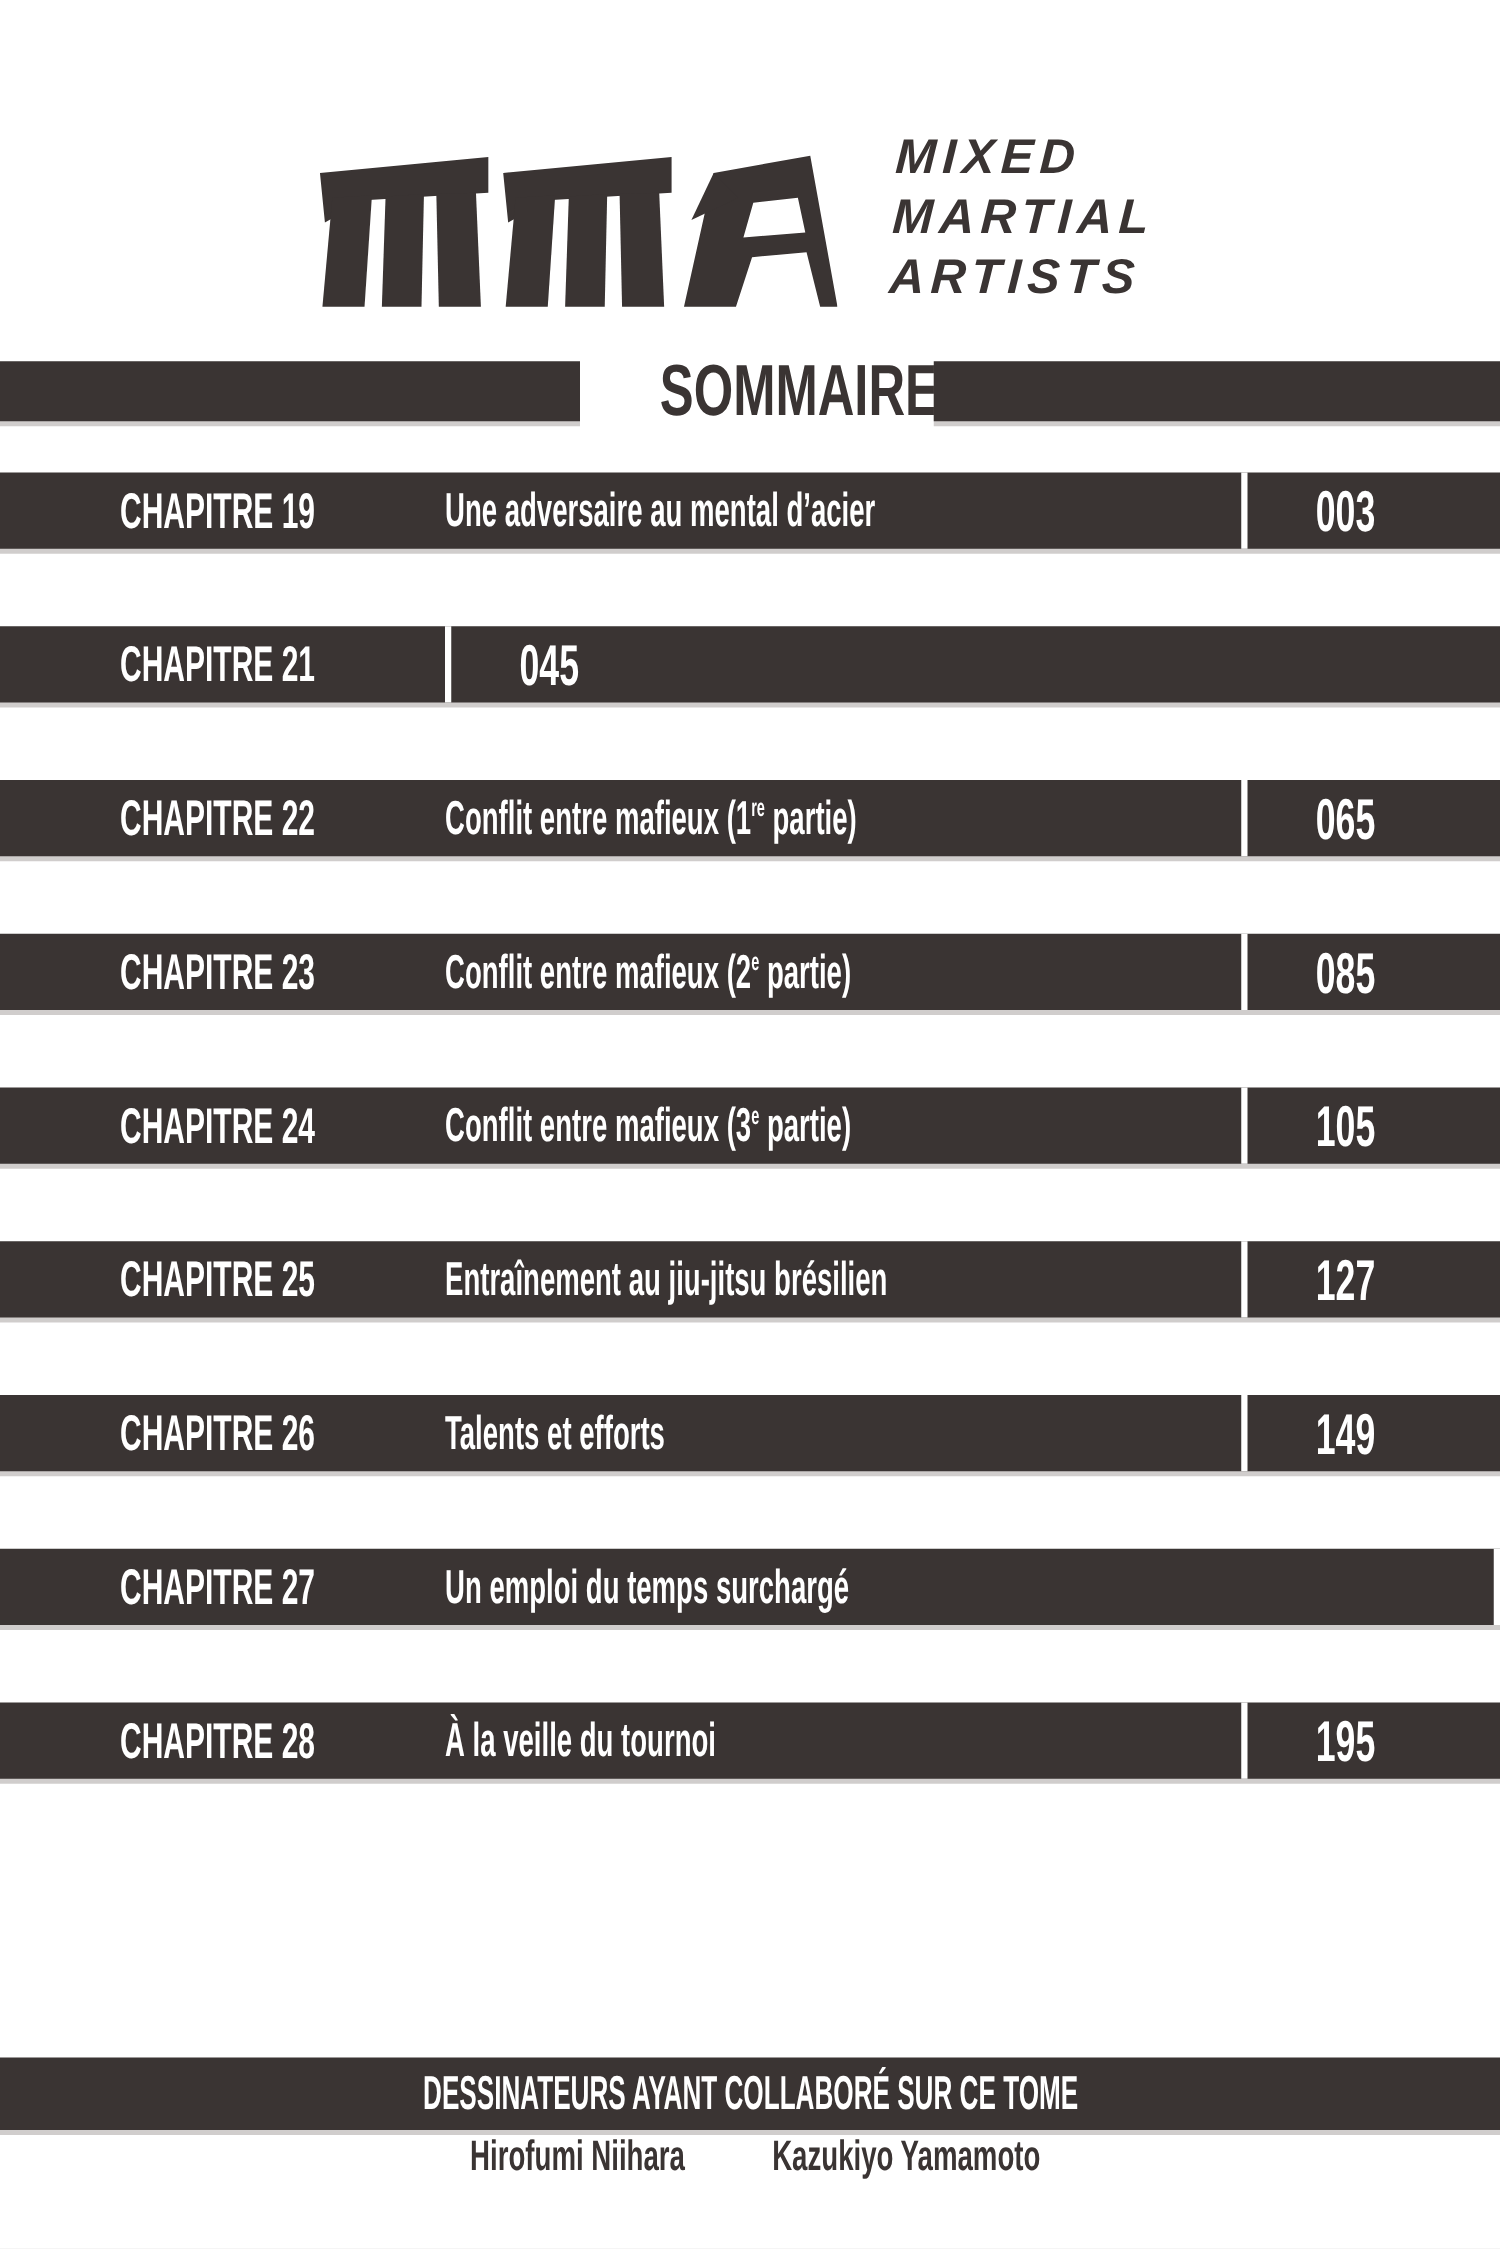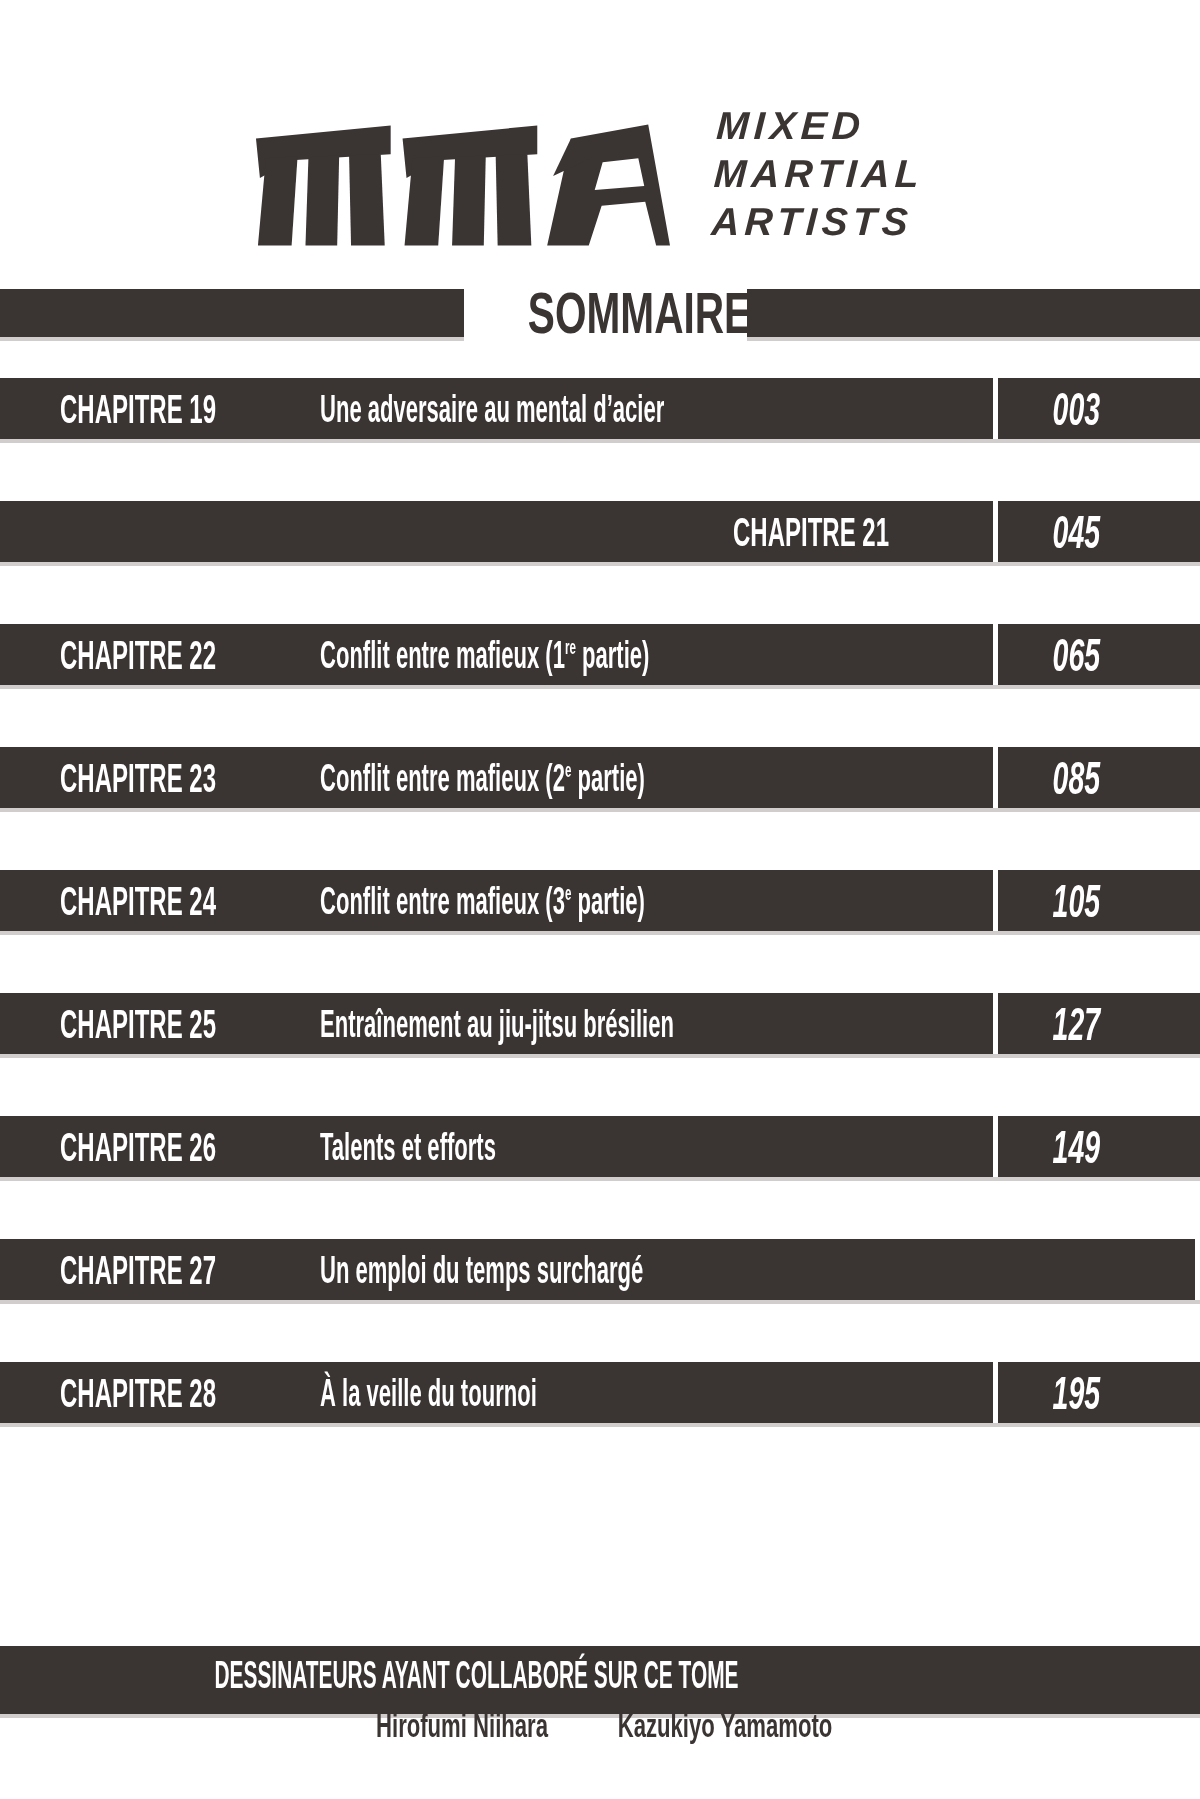--- a/index.html
+++ b/index.html
@@ -44,48 +44,47 @@
     transform:scaleX(.70);transform-origin:center;
     white-space:nowrap;letter-spacing:0px;
   }
   
   .toc{position:absolute;top:378px;left:0;right:0;}
   .row{
     height:61px;margin-bottom:62px;
     background:var(--bar);
     box-shadow:0 4px 0 rgba(150,145,143,.45);
     display:flex;align-items:center;
-    padding-left:60px;
+    padding-left:96px;
     color:var(--onbar);
-    justify-content:flex-end;
   }
   .chap{flex:0 0 227px;overflow:visible;white-space:nowrap;}
   .chap-text{
     display:inline-block;font-weight:bold;font-size:40px;line-height:1;
     transform:scaleX(.60);transform-origin:left center;white-space:nowrap;
   }
   .title{flex:1 1 auto;overflow:visible;white-space:nowrap;}
   .title-text{
     display:inline-block;font-weight:bold;font-size:38px;line-height:1;
     transform:scaleX(.58);transform-origin:left center;white-space:nowrap;
   }
   .title-text sup{font-size:20px;vertical-align:14px;letter-spacing:0;}
   .divider{flex:0 0 5px;align-self:stretch;background:#ffffff;}
-  .pagecell{flex:0 0 202px;text-align:center;padding-right:46px;box-sizing:content-box;font-style:italic;}
+  .pagecell{flex:0 0 202px;text-align:center;padding-right:46px;box-sizing:content-box;}
   .pagecell{flex-basis:156px;} 
   .page-text{
     display:inline-block;font-weight:bold;font-size:46px;line-height:1;
     transform:scaleX(.62);transform-origin:center;white-space:nowrap;
   }
   
   .footer-bar{
-    position:absolute;left:0;right:0;top:1646px;height:68px;
+    position:absolute;left:0;right:0;top:1646px;height:58px;
     background:var(--bar);
     box-shadow:0 4px 0 rgba(150,145,143,.45);
-    line-height:58px;color:var(--onbar);
+    text-align:center;line-height:58px;color:var(--onbar);
   }
   .footer-banner-text{
     display:inline-block;font-weight:bold;font-size:38px;
     transform:scaleX(.55);transform-origin:center;white-space:nowrap;
   }
   .artist{
     position:absolute;top:1708px;
     font-weight:bold;font-size:34px;line-height:1;color:var(--ink);
     white-space:nowrap;
     transform:translateX(-50%) scaleX(.65);

